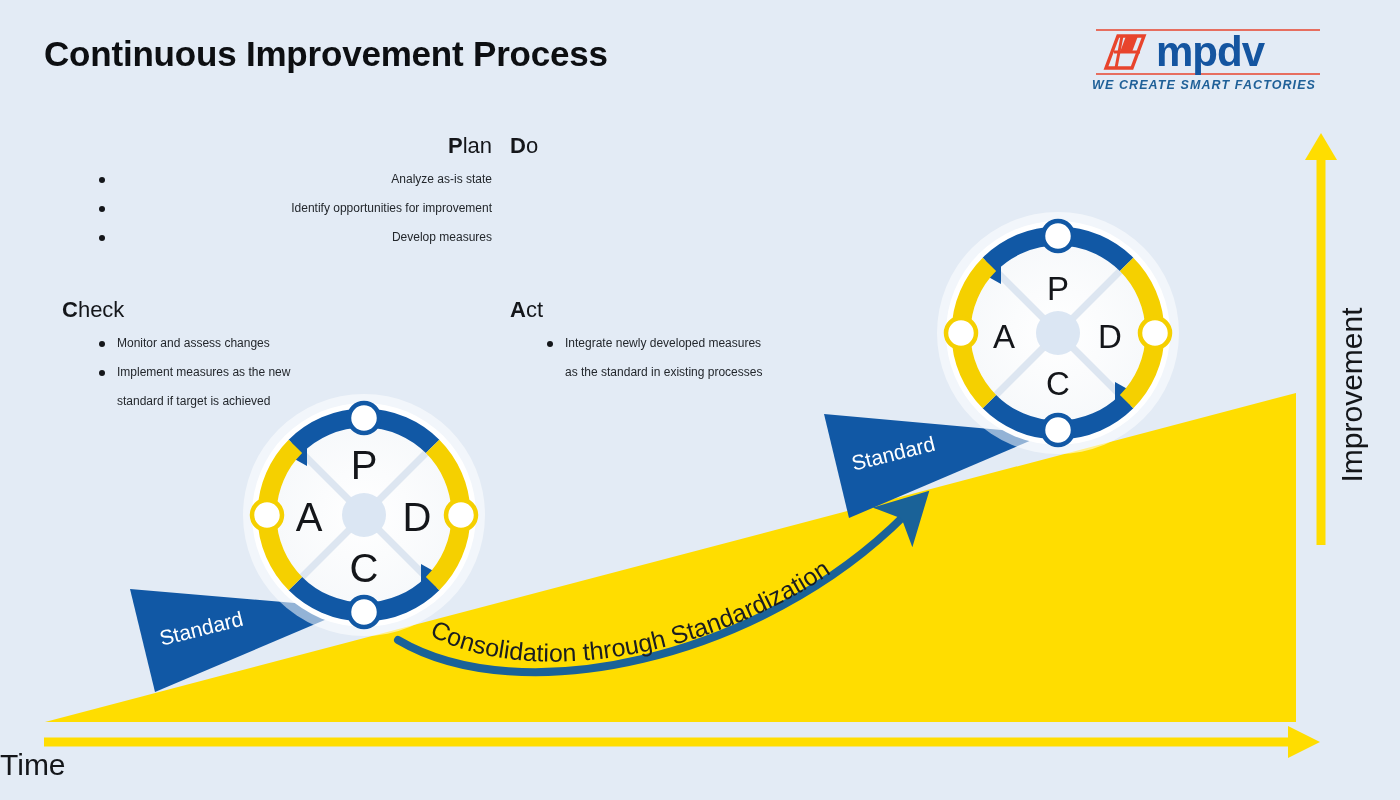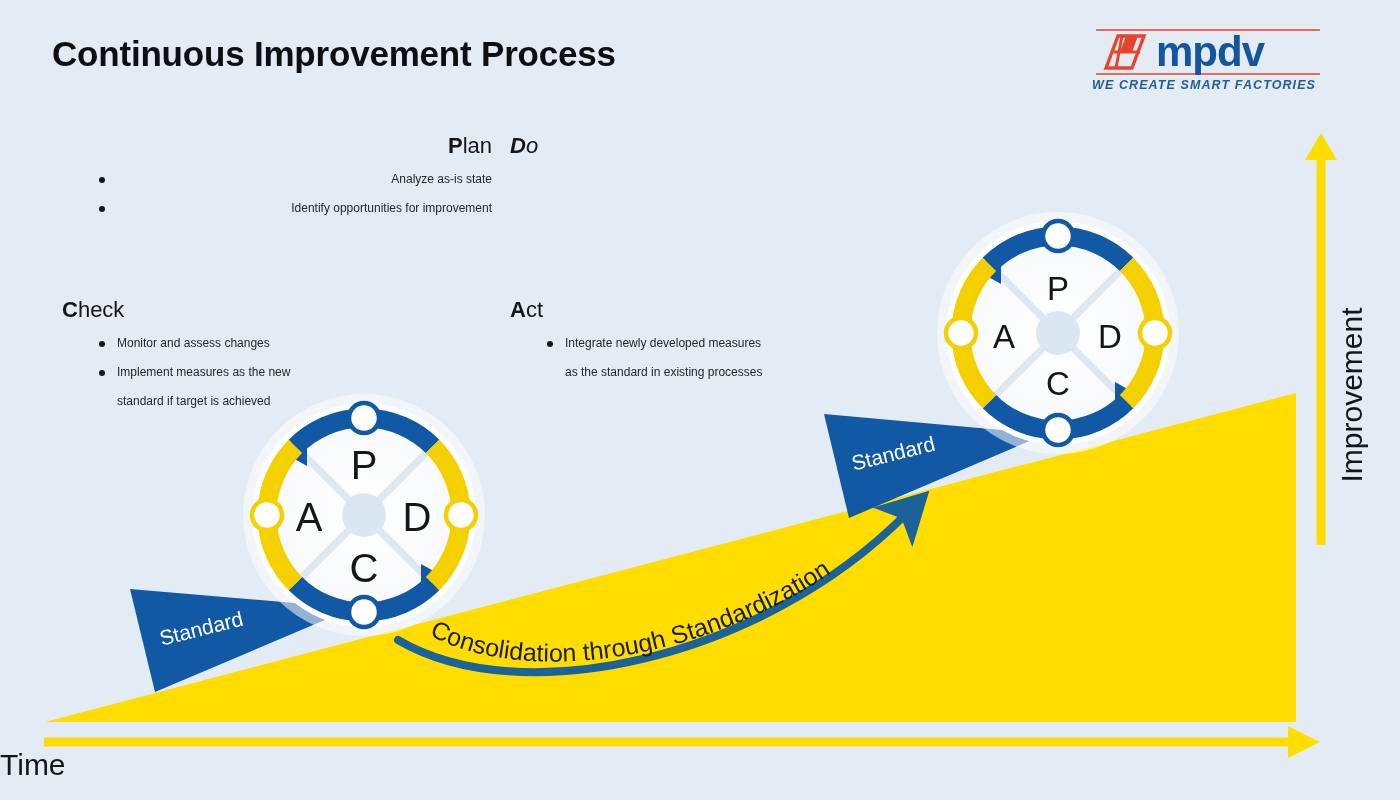--- a/index.html
+++ b/index.html
@@ -17,21 +17,20 @@
   
   #art{position:absolute;left:0;top:0;width:1400px;height:800px;}
 
   
   .title{
     position:absolute;left:44px;top:34px;
     font-size:35px;font-weight:bold;
     letter-spacing:-0.2px;
     color:#0d0f12;
     white-space:nowrap;
-    margin-left:8px;
   }
 
   
   .logo{position:absolute;left:1092px;top:24px;width:232px;height:72px;}
   .logo-tag{
     position:absolute;left:0;top:54px;width:232px;
     text-align:left;
     font-size:12.5px;font-style:italic;font-weight:bold;
     letter-spacing:1.1px;
     color:#1f6098;
@@ -59,21 +58,21 @@
     margin-left:25px;
   }
   .block li:before{
     content:"";
     position:absolute;left:-18px;top:12px;
     width:6px;height:6px;border-radius:50%;
     background:#14161a;
   }
 
   #blk-plan{left:62px;top:133px;width:430px;text-align:right;}
-  #blk-do{left:510px;top:133px;width:420px;font-style:italic;}
+  #blk-do{left:510px;top:133px;width:420px;}
   #blk-check{left:62px;top:297px;width:430px;}
   #blk-act{left:510px;top:297px;width:420px;}
 
   
   .axis-x-label{
     position:absolute;left:0;top:748px;width:1400px;
     text-align:left;font-size:30px;color:#14161a;
   }
   .axis-y-label{
     position:absolute;left:1232px;top:378px;
@@ -246,20 +245,21 @@
     <div class="logo-tag">WE CREATE SMART FACTORIES</div>
   </div>
 
   <div class="block" id="blk-plan">
     <h3>
       <b>P</b><span>lan</span>
     </h3>
     <ul>
       <li>Analyze as-is state</li>
       <li>Identify opportunities for improvement</li>
+      <li>Develop measures</li>
     </ul>
   </div>
 
   <div class="block" id="blk-do">
     <h3>
       <b>D</b><span>o</span>
     </h3>
   </div>
 
   <div class="block" id="blk-check">

